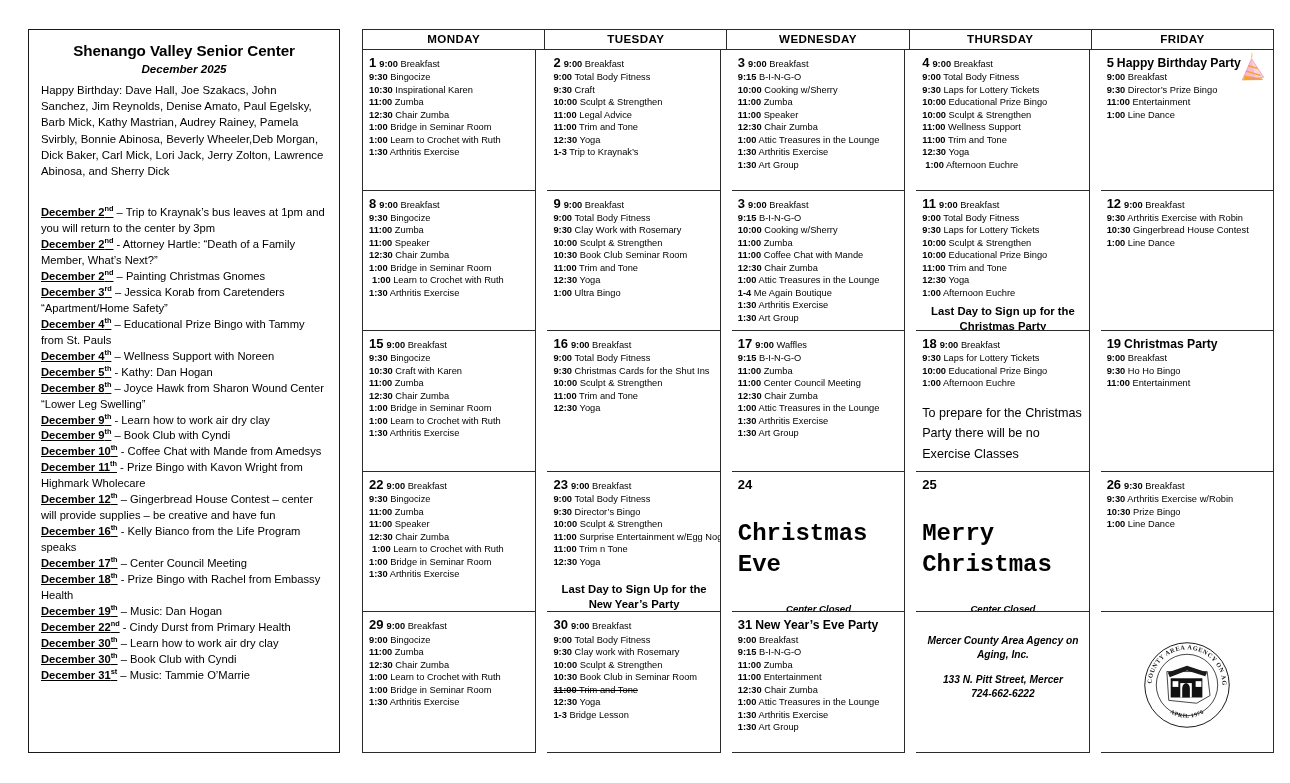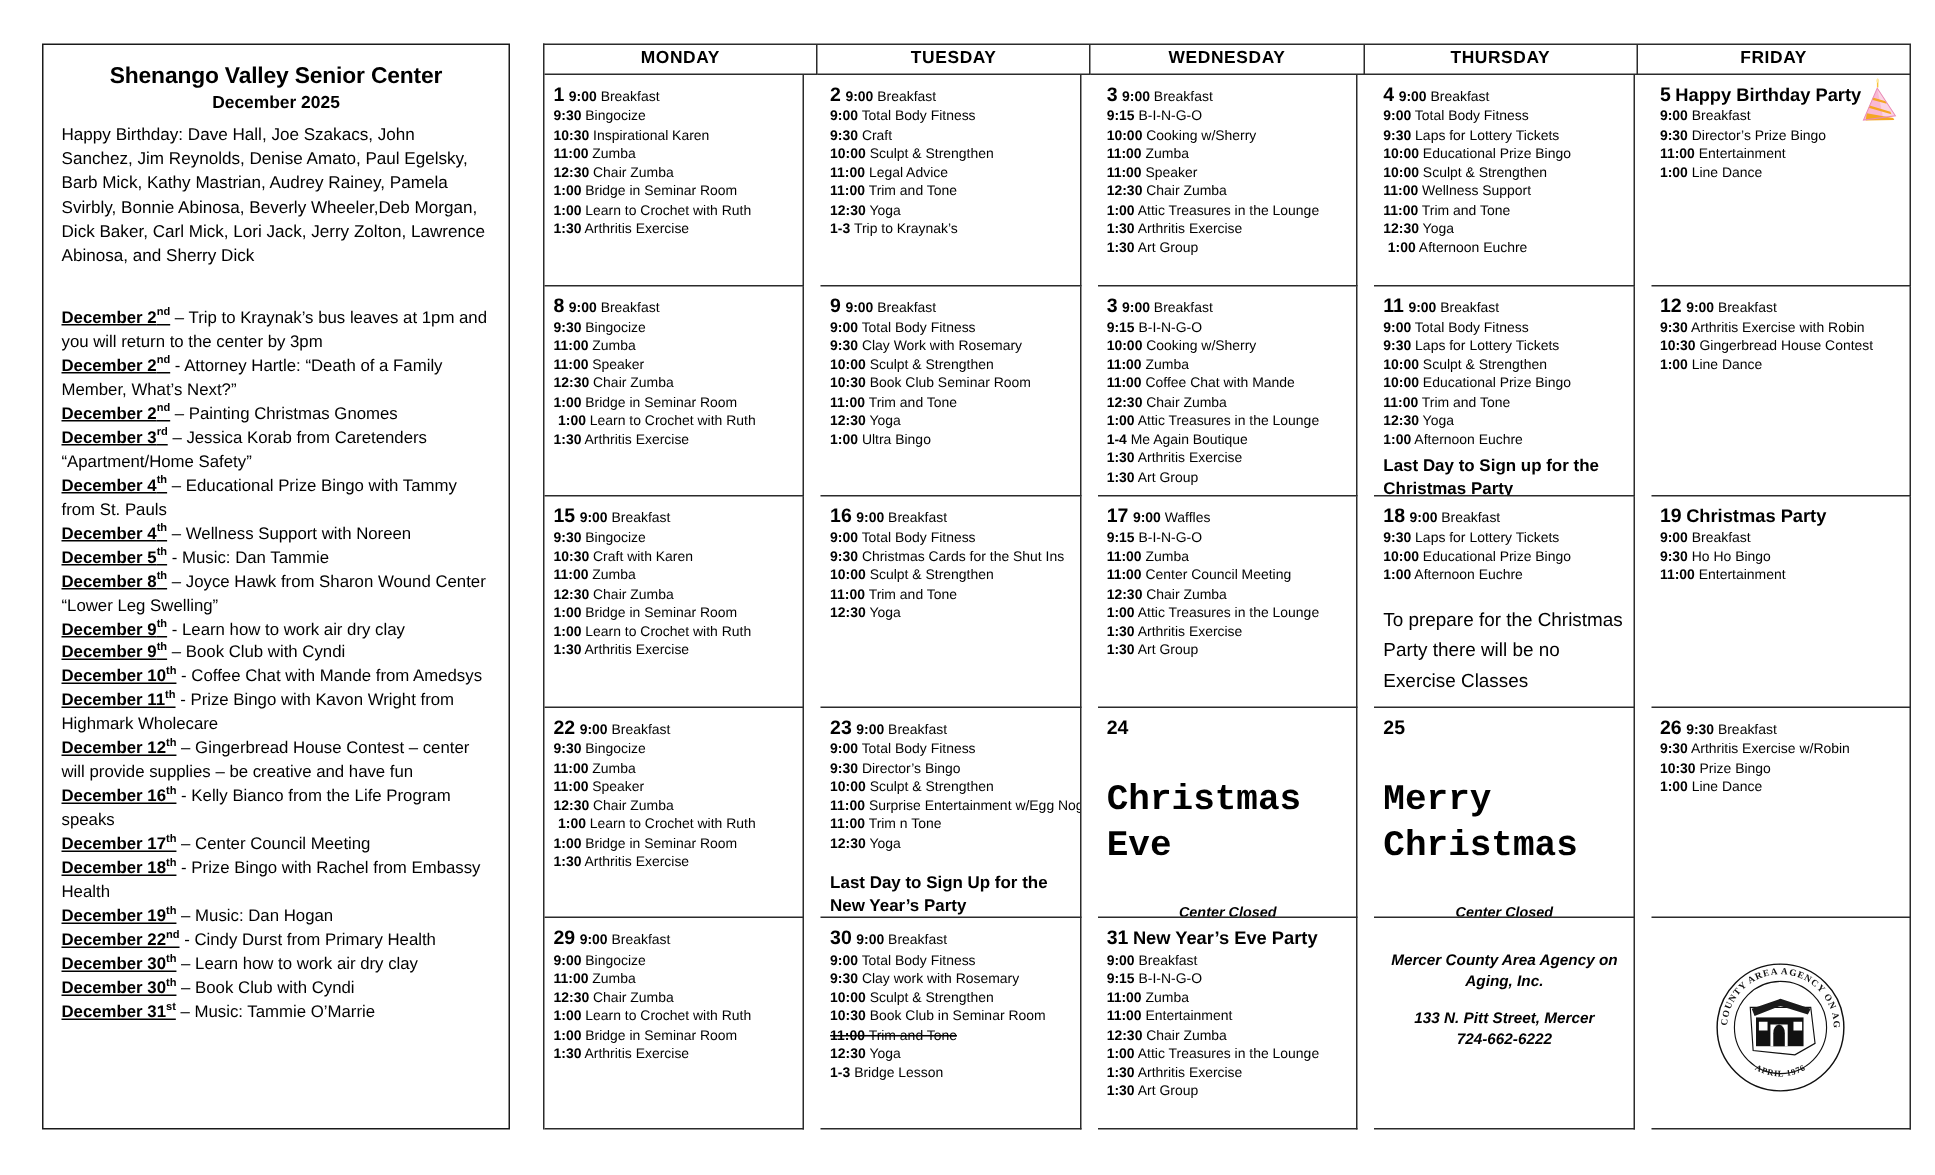--- a/index.html
+++ b/index.html
@@ -34,20 +34,21 @@
     font-size: 15.2px;
     letter-spacing: -0.1px;
     line-height: 1.25;
   }
   .sb-subtitle {
     text-align: center;
     font-weight: bold;
     font-size: 11.6px;
     margin-top: 2px;
     margin-bottom: 7px;
+    font-style: italic;
   }
   .sb-bday {
     font-size: 11.4px;
     line-height: 1.42;
     text-align: left;
   }
   .sb-bday b { font-weight: normal; }
   .sb-events {
     margin-top: 26px;
     font-size: 11.2px;
@@ -117,21 +118,21 @@
   .ev-line.strike { text-decoration: line-through; }
   .ev-line.indent { padding-left: 3px; }
   .headline {
     font-weight: bold;
     font-size: 12.2px;
     display: inline;
   }
   .note {
     font-weight: bold;
     font-size: 11.3px;
-    text-align: left;
+    text-align: center;
     line-height: 1.3;
     margin-top: 5px;
   }
   .note-big {
     font-size: 12.6px;
     line-height: 1.62;
     margin-top: 13px;
     text-align: left;
     font-weight: normal;
   }
@@ -186,21 +187,21 @@
     <div class="sb-bday">
       <b>Happy Birthday:</b><span> Dave Hall, Joe Szakacs, John Sanchez, Jim Reynolds, Denise Amato, Paul Egelsky, Barb Mick, Kathy Mastrian, Audrey Rainey, Pamela Svirbly, Bonnie Abinosa, Beverly Wheeler,Deb Morgan, Dick Baker, Carl Mick, Lori Jack, Jerry Zolton, Lawrence Abinosa, and Sherry Dick</span>
     </div>
     <div class="sb-events" id="sb-events">
         <span class="ev"><b>December 2<sup>nd</sup></b><span> – Trip to Kraynak’s bus leaves at 1pm and you will return to the center by 3pm</span></span>
         <span class="ev"><b>December 2<sup>nd</sup></b><span> - Attorney Hartle: “Death of a Family Member, What’s Next?”</span></span>
         <span class="ev"><b>December 2<sup>nd</sup></b><span> – Painting Christmas Gnomes</span></span>
         <span class="ev"><b>December 3<sup>rd</sup></b><span> – Jessica Korab from Caretenders “Apartment/Home Safety”</span></span>
         <span class="ev"><b>December 4<sup>th</sup></b><span> – Educational Prize Bingo with Tammy from St. Pauls</span></span>
         <span class="ev"><b>December 4<sup>th</sup></b><span> – Wellness Support with Noreen</span></span>
-        <span class="ev"><b>December 5<sup>th</sup></b><span> - Music: Dan Tammie</span></span>
+        <span class="ev"><b>December 5<sup>th</sup></b><span> - Kathy: Dan Hogan</span></span>
         <span class="ev"><b>December 8<sup>th</sup></b><span> – Joyce Hawk from Sharon Wound Center “Lower Leg Swelling”</span></span>
         <span class="ev"><b>December 9<sup>th</sup></b><span> - Learn how to work air dry clay</span></span>
         <span class="ev"><b>December 9<sup>th</sup></b><span> – Book Club with Cyndi</span></span>
         <span class="ev"><b>December 10<sup>th</sup></b><span> - Coffee Chat with Mande from Amedsys</span></span>
         <span class="ev"><b>December 11<sup>th</sup></b><span> - Prize Bingo with Kavon Wright from Highmark Wholecare</span></span>
         <span class="ev"><b>December 12<sup>th</sup></b><span> – Gingerbread House Contest – center will provide supplies – be creative and have fun</span></span>
         <span class="ev"><b>December 16<sup>th</sup></b><span> - Kelly Bianco from the Life Program speaks</span></span>
         <span class="ev"><b>December 17<sup>th</sup></b><span> – Center Council Meeting</span></span>
         <span class="ev"><b>December 18<sup>th</sup></b><span> - Prize Bingo with Rachel from Embassy Health</span></span>
         <span class="ev"><b>December 19<sup>th</sup></b><span> – Music: Dan Hogan</span></span>

